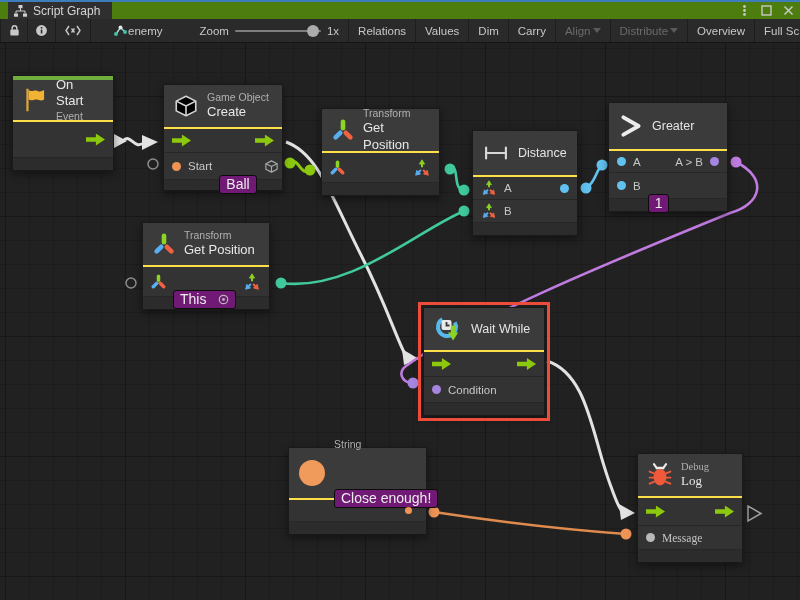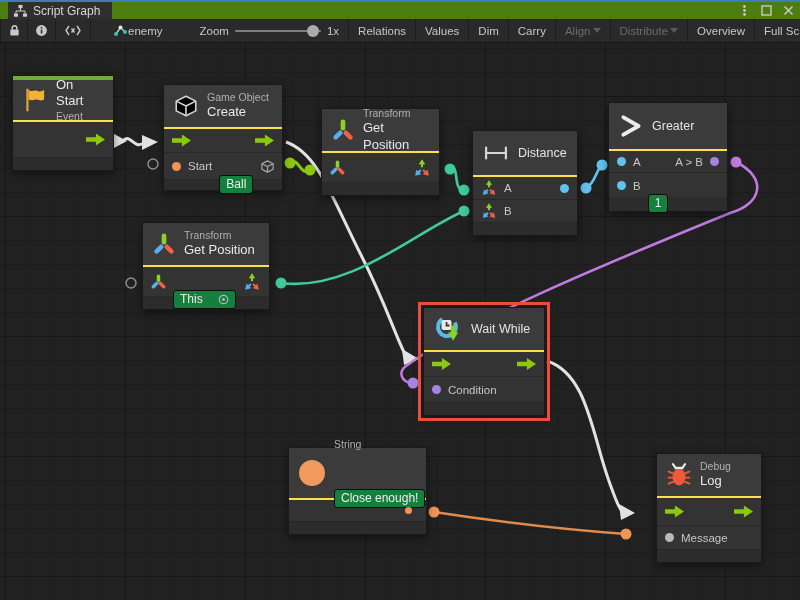--- a/index.html
+++ b/index.html
@@ -43,22 +43,22 @@
   .accent { height:4px; background:#6fae3c; }
   .hdr { background:#3b3b3b; display:flex; align-items:center; gap:8px; padding:0 9px; border-bottom:2px solid #fde047; }
   .hdr .txt { display:flex; flex-direction:column; justify-content:center; line-height:1.25; }
   .h-small { font-size:10.5px; color:#b0b0b0; }
   .h-big { font-size:13px; color:#e8e8e8; }
   .h-title { font-size:12.5px; color:#e4e4e4; }
   .row { background:#333333; display:flex; align-items:center; gap:7px; padding:0 8px; border-bottom:1px solid #272727; }
   .ftr { background:#2c2c2c; }
   .plabel { font-size:11.5px; color:#c6c6c6; }
   .spacer { flex:1; }
-  .field { background:#15803d; border:1px solid #0c0c0c; border-radius:3px; color:#ececec;
-           font-size:12px; padding:1px 6px; line-height:15px; white-space:nowrap; display:flex; align-items:center; gap:5px;margin-top:36px; }
+  .field { background:#701a75; border:1px solid #0c0c0c; border-radius:3px; color:#ececec;
+           font-size:14px; padding:1px 6px; line-height:15px; white-space:nowrap; display:flex; align-items:center; gap:5px;margin-top:36px; }
 
   .flow-arrow { width:19px; height:12px; background:#8cc80e;
     clip-path:polygon(0 32%,52% 32%,52% 0,100% 50%,52% 100%,52% 68%,0 68%); }
   .dot { border-radius:50%; flex:0 0 auto; }
   .dot.orange { width:9px; height:9px; background:#ee9455; }
   .dot.blue { width:9px; height:9px; background:#62c2ef; }
   .dot.purple { width:9px; height:9px; background:#a585e0; }
   .dot.gray { width:9px; height:9px; background:#b9b9b9; }
   .dot.orange-sm { width:7px; height:7px; background:#ee9455; }
   .icon { flex:0 0 auto; display:block; }
@@ -460,21 +460,21 @@
           <span class="field">Close enough!</span>
         </div>
       </div>
       <div class="row" style="height:22px; padding-right:14px">
         <span class="spacer"></span>
         <span class="dot orange-sm"></span>
       </div>
       <div class="ftr" style="height:12px"></div>
     </div>
 
-    <div class="node" style="left:656px; top:410px; width:106px;">
+    <div class="node" style="left:637px; top:410px; width:106px;font-family:Liberation Serif, serif;">
       <div class="hdr" style="height:44px">
         <svg class="icon" width="26" height="28" viewBox="0 0 30 30">
           <path d="M10.5 6 L8 2.5 M19.5 6 L22 2.5" stroke="#ececec" stroke-width="2.4" stroke-linecap="round"></path>
           <path d="M10 5.5 h10 v3 h-10 z" fill="#ececec"></path>
           <g stroke="#f05a3a" stroke-width="2.2" stroke-linecap="round">
             <line x1="8" y1="13" x2="3" y2="11"></line>
               <line x1="8" y1="18" x2="3" y2="18"></line>
               <line x1="8" y1="23" x2="3" y2="25"></line>
             <line x1="22" y1="13" x2="27" y2="11"></line>
               <line x1="22" y1="18" x2="27" y2="18"></line>

